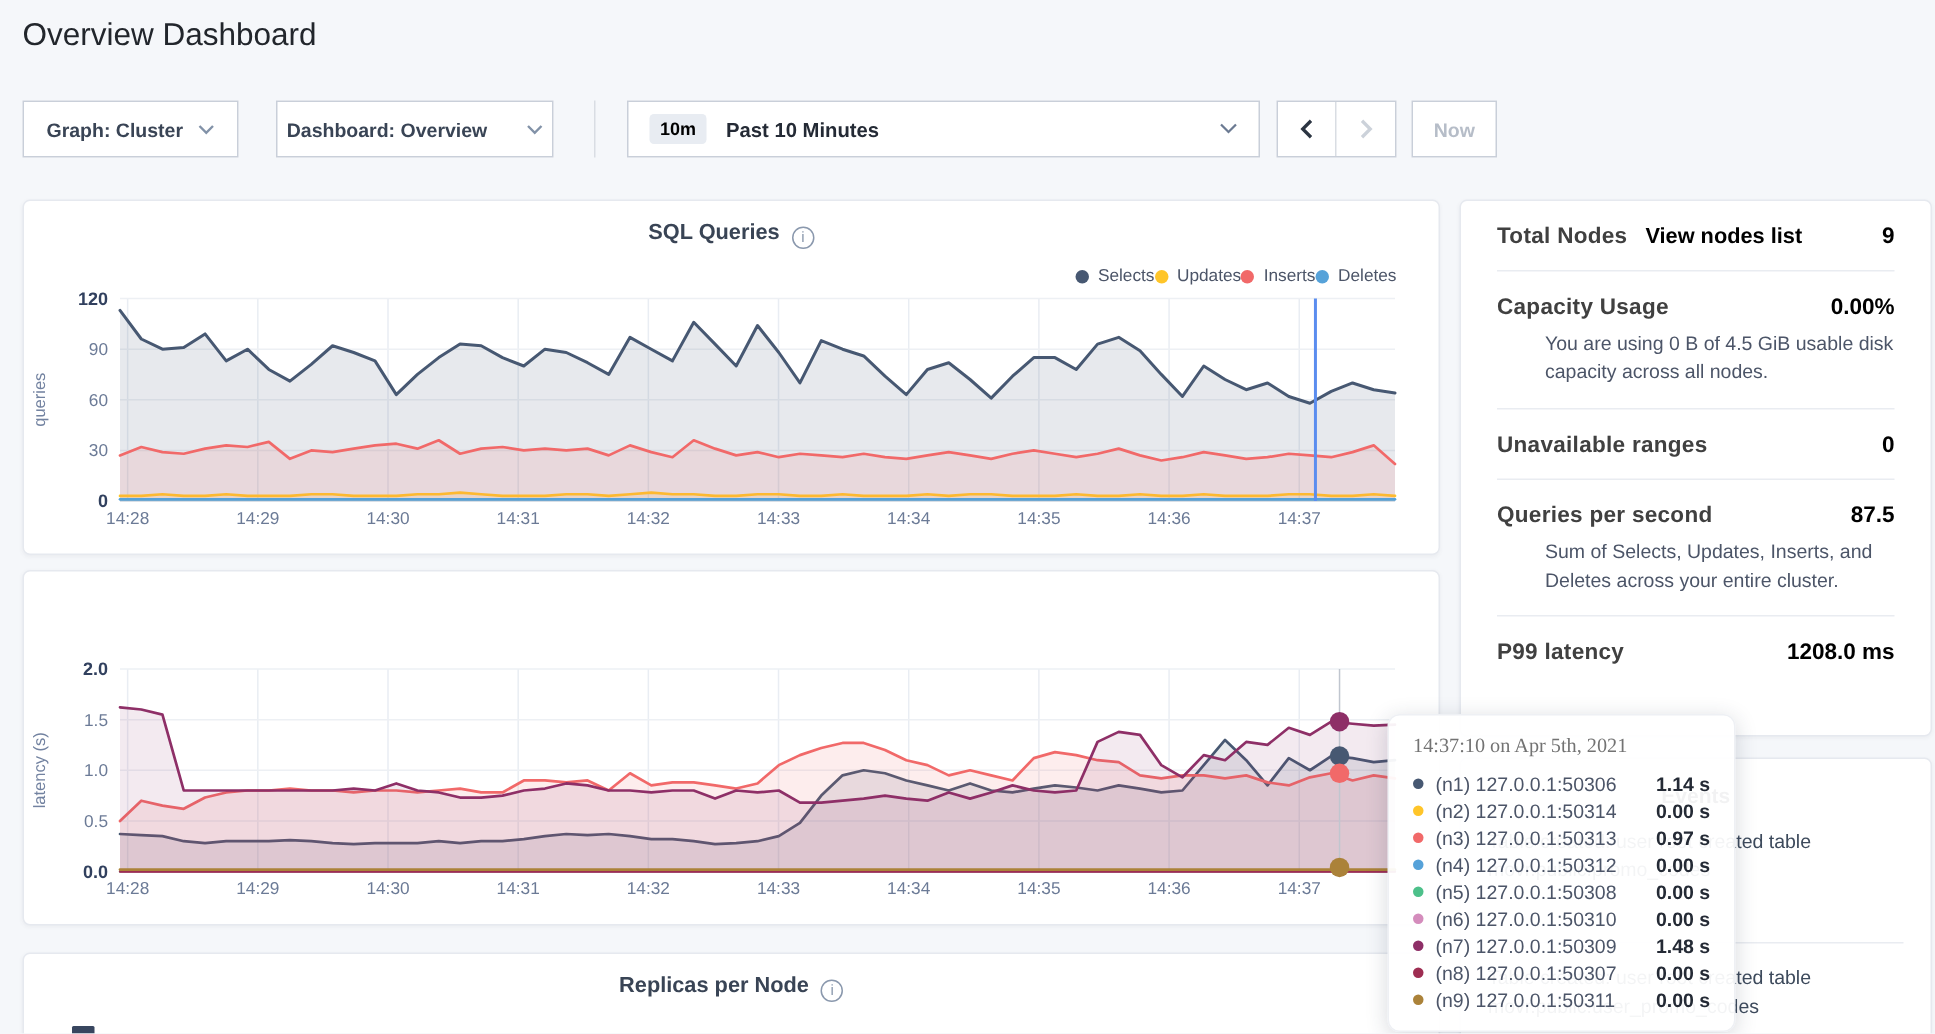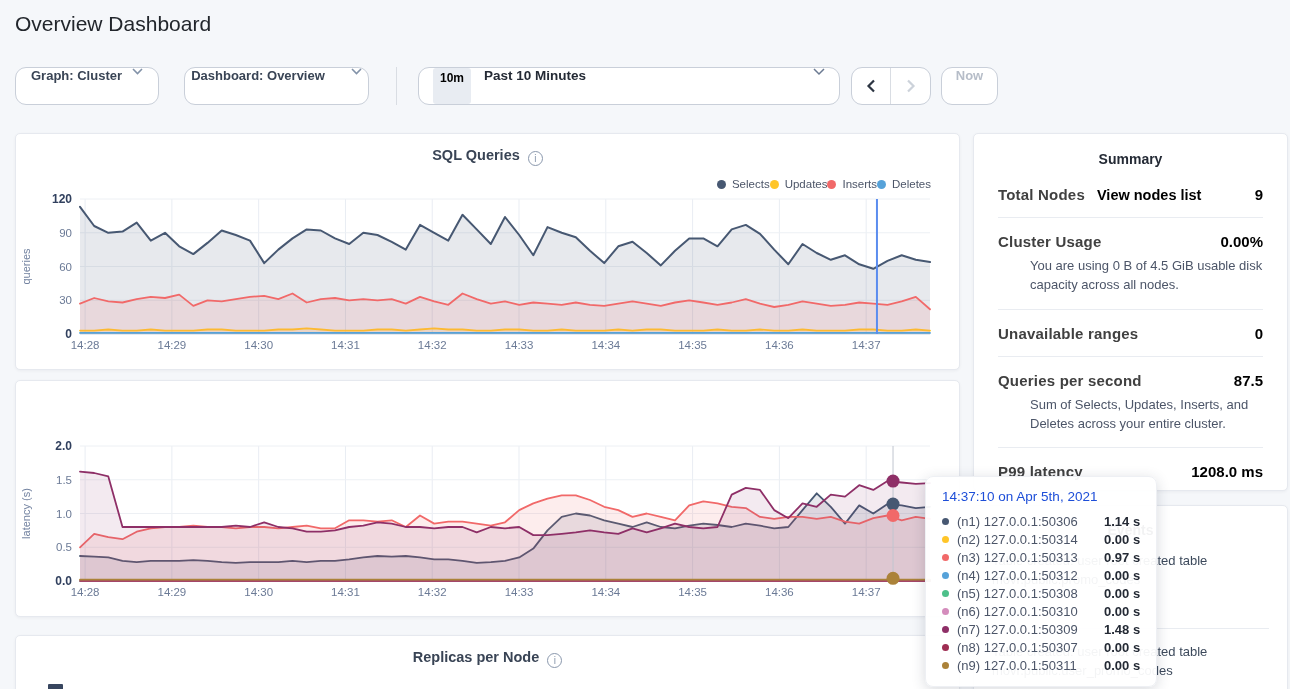--- a/index.html
+++ b/index.html
@@ -3,21 +3,21 @@
 <meta charset="utf-8">
 <style>
   * { margin:0; padding:0; box-sizing:border-box; }
   html,body { background:#f5f7fa; }
   .page { position:relative; width:1290px; height:689px; background:#f5f7fa;
           font-family:"Liberation Sans", sans-serif; overflow:hidden; }
   .page-title { position:absolute; left:15px; top:12px; font-size:21px; font-weight:500; color:#22262c; }
 
   
   .ctrl { position:absolute; top:67px; height:38px; background:#fff; border:1px solid #c9cfd9;
-          border-radius:11px; display:flex; justify-content:center;
+          border-radius:0; display:flex; align-items:center; justify-content:center;
           font-size:13px; font-weight:700; color:#394455; cursor:pointer; }
   .btn-graph { left:15px; width:144px; gap:10px; }
   .btn-dash { left:184px; width:185px; gap:26px; }
   .ctrl-divider { position:absolute; left:396px; top:67px; height:38px; width:1px; background:#d9dde3; }
   .time-picker { left:418px; width:422px; justify-content:flex-start; padding:0 14px; }
   .range-badge { background:#e8ecf2; color:#000000; font-size:12px; font-weight:700;
                  padding:3px 7px; border-radius:3px; margin-right:13px; }
   .range-label { flex:1; text-align:left; font-size:13.5px; color:#242a35; }
   .arrow-group { left:851px; width:80px; padding:0; }
   .arrow-cell { width:40px; height:100%; display:flex; align-items:center; justify-content:center; }
@@ -56,21 +56,21 @@
   
   .events-title { text-align:center; font-size:14px; font-weight:700; color:#242a35; padding-top:16px; }
   .event-item { margin:0 18px; font-size:13px; color:#3d4a5c; line-height:19px; }
   .event-item.first { padding:13px 0 39px 0; border-bottom:1px solid #e9ecf1; }
   .event-item.second { padding:13px 0 12px 0; }
 
   
   .hover-tooltip { position:absolute; left:925px; top:476px; width:232px; padding:12px 14px 12px 16px;
                    background:rgba(255,255,255,0.94); border:1px solid #eef0f4; border-radius:8px;
                    box-shadow:0 3px 14px rgba(40,50,70,0.18); z-index:20; }
-  .tt-header { font-size:13.5px; color:#1d4ed8; margin-bottom:8px; }
+  .tt-header { font-size:13.5px; color:#737373; margin-bottom:8px;font-family:Liberation Serif, serif; }
   .tt-row { display:flex; align-items:center; height:18px; font-size:13px; }
   .tt-dot { width:7px; height:7px; border-radius:50%; margin-right:8px; flex:none; }
   .tt-node { color:#4c5568; width:147px; }
   .tt-val { font-weight:700; color:#242a35; }
 
   .clipped-smudge { position:absolute; left:48px; top:684px; width:15px; height:7px;
                     background:#38465f; border-radius:1px; }
 </style>
 </head>
 <body>
@@ -233,31 +233,30 @@
   </div>
 
   <div class="panel chart-panel-replicas">
     <div class="chart-header">
       <span>Replicas per Node</span><span class="info-icon">i</span>
     </div>
   </div>
   <div class="clipped-smudge"></div>
 
   <div class="panel summary-panel">
-    <div class="summary-title">Summary</div>
     <div class="sum-row">
       <div class="sum-head">
         <span class="sum-label">Total Nodes</span>
         <span class="sum-link">View nodes list</span>
         <span class="sum-value">9</span>
       </div>
     </div>
     <div class="sum-row">
       <div class="sum-head">
-        <span class="sum-label">Cluster Usage</span>
+        <span class="sum-label">Capacity Usage</span>
         <span class="sum-value">0.00%</span>
       </div>
       <div class="sum-desc">You are using 0 B of 4.5 GiB usable disk capacity across all nodes.</div>
     </div>
     <div class="sum-row">
       <div class="sum-head">
         <span class="sum-label">Unavailable ranges</span>
         <span class="sum-value">0</span>
       </div>
     </div>

